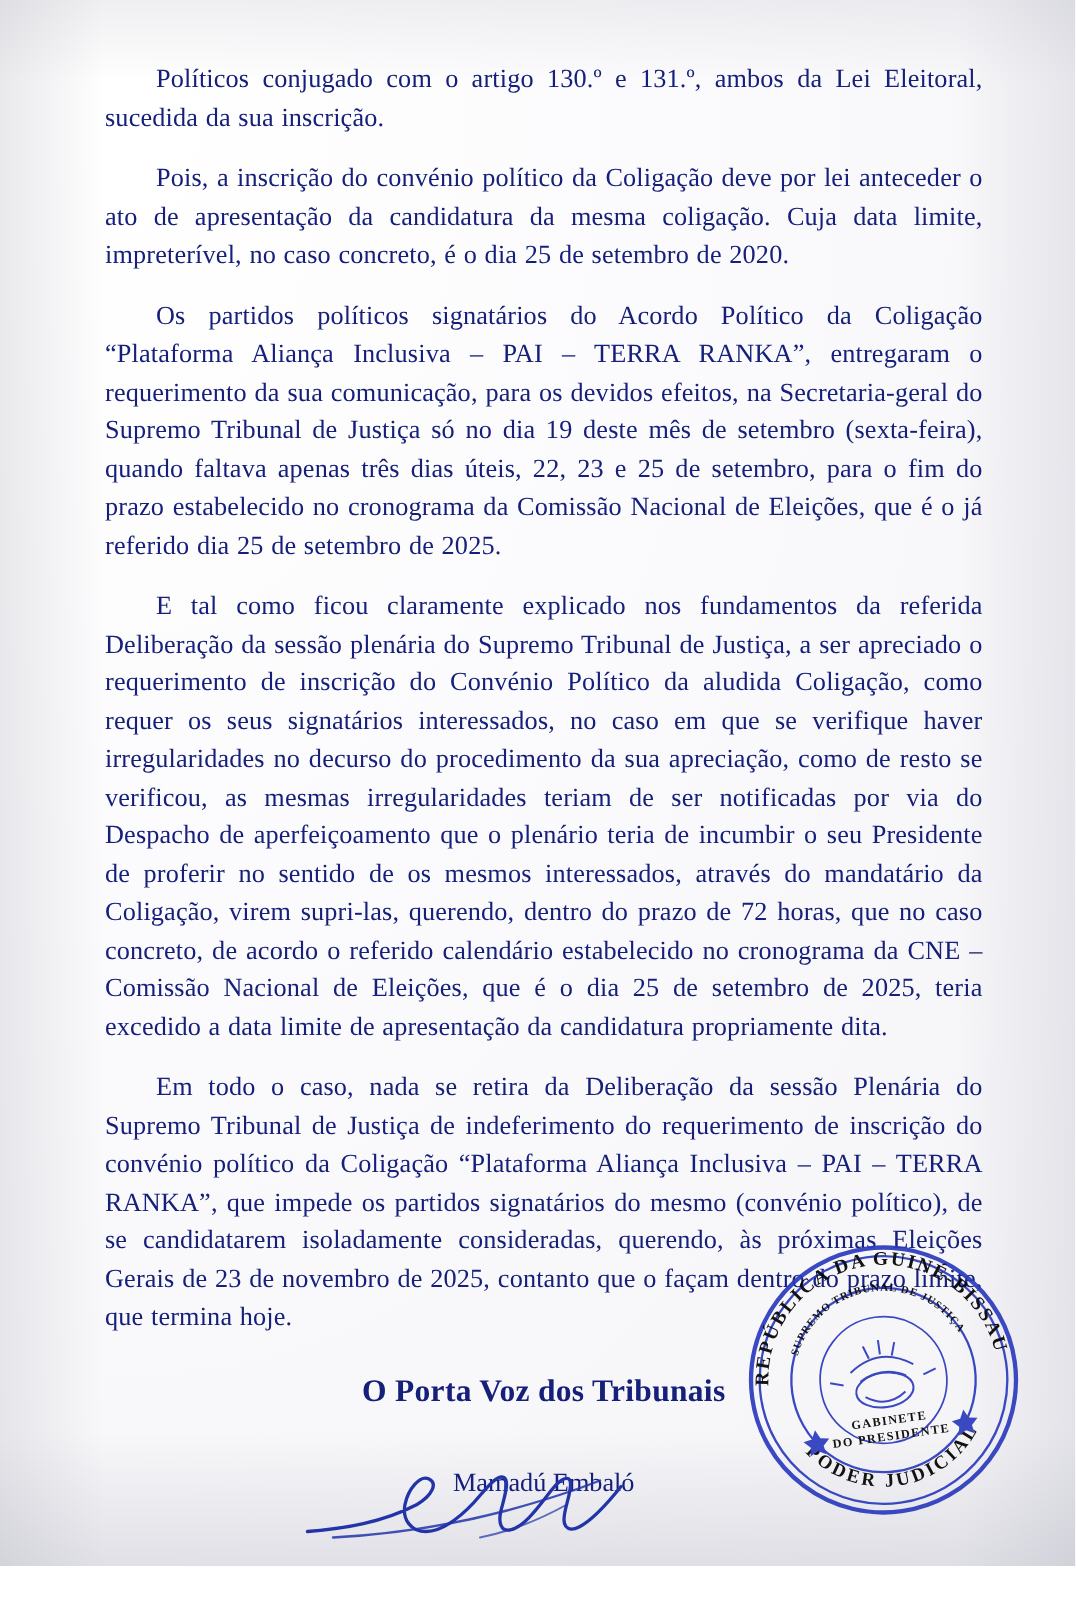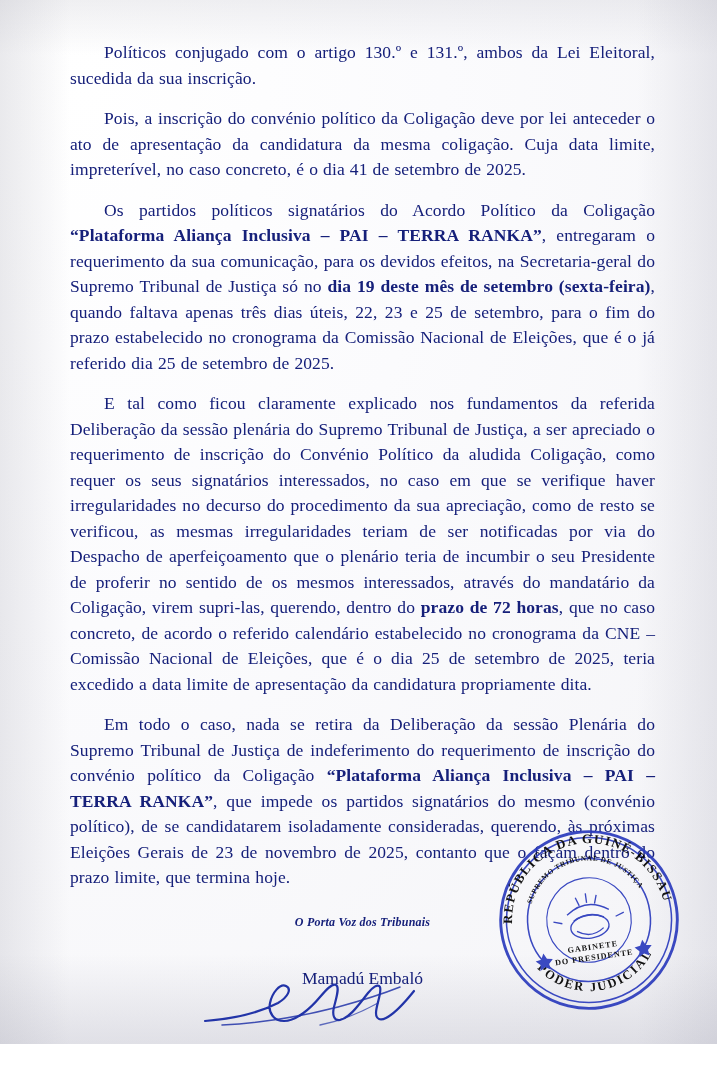--- a/index.html
+++ b/index.html
@@ -55,33 +55,32 @@
   p.para {
     margin: 0 0 15px 0;
     text-align: justify;
     text-indent: 34px;
     font-size: 17.5px;
     line-height: 25.5px;
     letter-spacing: 0.1px;
     word-spacing: 0.6px;
   }
   p.para b {
-    font-weight: bold;
+    font-weight: normal;
   }
   .signature-block {
     margin-top: 24px;
     text-align: center;
     position: relative;
   }
   .porta-voz {
-    font-size: 12px;
+    font-size: 21px;
     font-weight: bold;
     margin: 0 0 38px 0;
     letter-spacing: 0.2px;
-    font-style: italic;
   }
   .signer-name {
     font-size: 17.5px;
     margin: 0 0 2px 0;
   }
   
   .handsign {
     position: absolute;
     left: 130px;
     top: 58px;
@@ -103,21 +102,21 @@
 <body>
 
 <div class="page">
   <div class="shade-top"></div>
   <div class="shade-left"></div>
   <div class="shade-right"></div>
   <div class="shade-bottom"></div>
 
   <div class="content">
     <p class="para">Políticos conjugado com o artigo 130.º e 131.º, ambos da Lei Eleitoral, sucedida da sua inscrição.</p>
-    <p class="para">Pois, a inscrição do convénio político da Coligação deve por lei anteceder o ato de apresentação da candidatura da mesma coligação. Cuja data limite, impreterível, no caso concreto, é o dia 41 de setembro de 2025.</p>
+    <p class="para">Pois, a inscrição do convénio político da Coligação deve por lei anteceder o ato de apresentação da candidatura da mesma coligação. Cuja data limite, impreterível, no caso concreto, é o dia 25 de setembro de 2020.</p>
     <p class="para">Os partidos políticos signatários do Acordo Político da Coligação <b>“Plataforma Aliança Inclusiva – PAI – TERRA RANKA”</b>, entregaram o requerimento da sua comunicação, para os devidos efeitos, na Secretaria-geral do Supremo Tribunal de Justiça só no <b>dia 19 deste mês de setembro (sexta-feira)</b>, quando faltava apenas três dias úteis, 22, 23 e 25 de setembro, para o fim do prazo estabelecido no cronograma da Comissão Nacional de Eleições, que é o já referido dia 25 de setembro de 2025.</p>
     <p class="para">E tal como ficou claramente explicado nos fundamentos da referida Deliberação da sessão plenária do Supremo Tribunal de Justiça, a ser apreciado o requerimento de inscrição do Convénio Político da aludida Coligação, como requer os seus signatários interessados, no caso em que se verifique haver irregularidades no decurso do procedimento da sua apreciação, como de resto se verificou, as mesmas irregularidades teriam de ser notificadas por via do Despacho de aperfeiçoamento que o plenário teria de incumbir o seu Presidente de proferir no sentido de os mesmos interessados, através do mandatário da Coligação, virem supri-las, querendo, dentro do <b>prazo de 72 horas</b>, que no caso concreto, de acordo o referido calendário estabelecido no cronograma da CNE – Comissão Nacional de Eleições, que é o dia 25 de setembro de 2025, teria excedido a data limite de apresentação da candidatura propriamente dita.</p>
     <p class="para">Em todo o caso, nada se retira da Deliberação da sessão Plenária do Supremo Tribunal de Justiça de indeferimento do requerimento de inscrição do convénio político da Coligação <b>“Plataforma Aliança Inclusiva – PAI – TERRA RANKA”</b>, que impede os partidos signatários do mesmo (convénio político), de se candidatarem isoladamente consideradas, querendo, às próximas Eleições Gerais de 23 de novembro de 2025, contanto que o façam dentro do prazo limite, que termina hoje.</p>
 
     <div class="signature-block">
       <p class="porta-voz">O Porta Voz dos Tribunais</p>
       <p class="signer-name">Mamadú Embaló</p>
 
       <svg class="handsign" viewBox="0 0 230 60">
         <path d="M5,48 C30,46 55,42 78,30 C88,24 92,16 86,13 C80,10 72,20 70,30 C68,40 74,48 84,48 C96,48 110,36 120,24 C126,17 132,10 136,12 C140,14 136,26 134,34 C132,42 134,48 140,47 C150,45 160,30 168,20 C172,15 178,10 180,14 C182,20 176,32 176,40 C176,46 180,48 186,45 C196,40 206,28 214,18" fill="none" stroke="#2234a8" stroke-width="2.2" stroke-linecap="round"></path>

